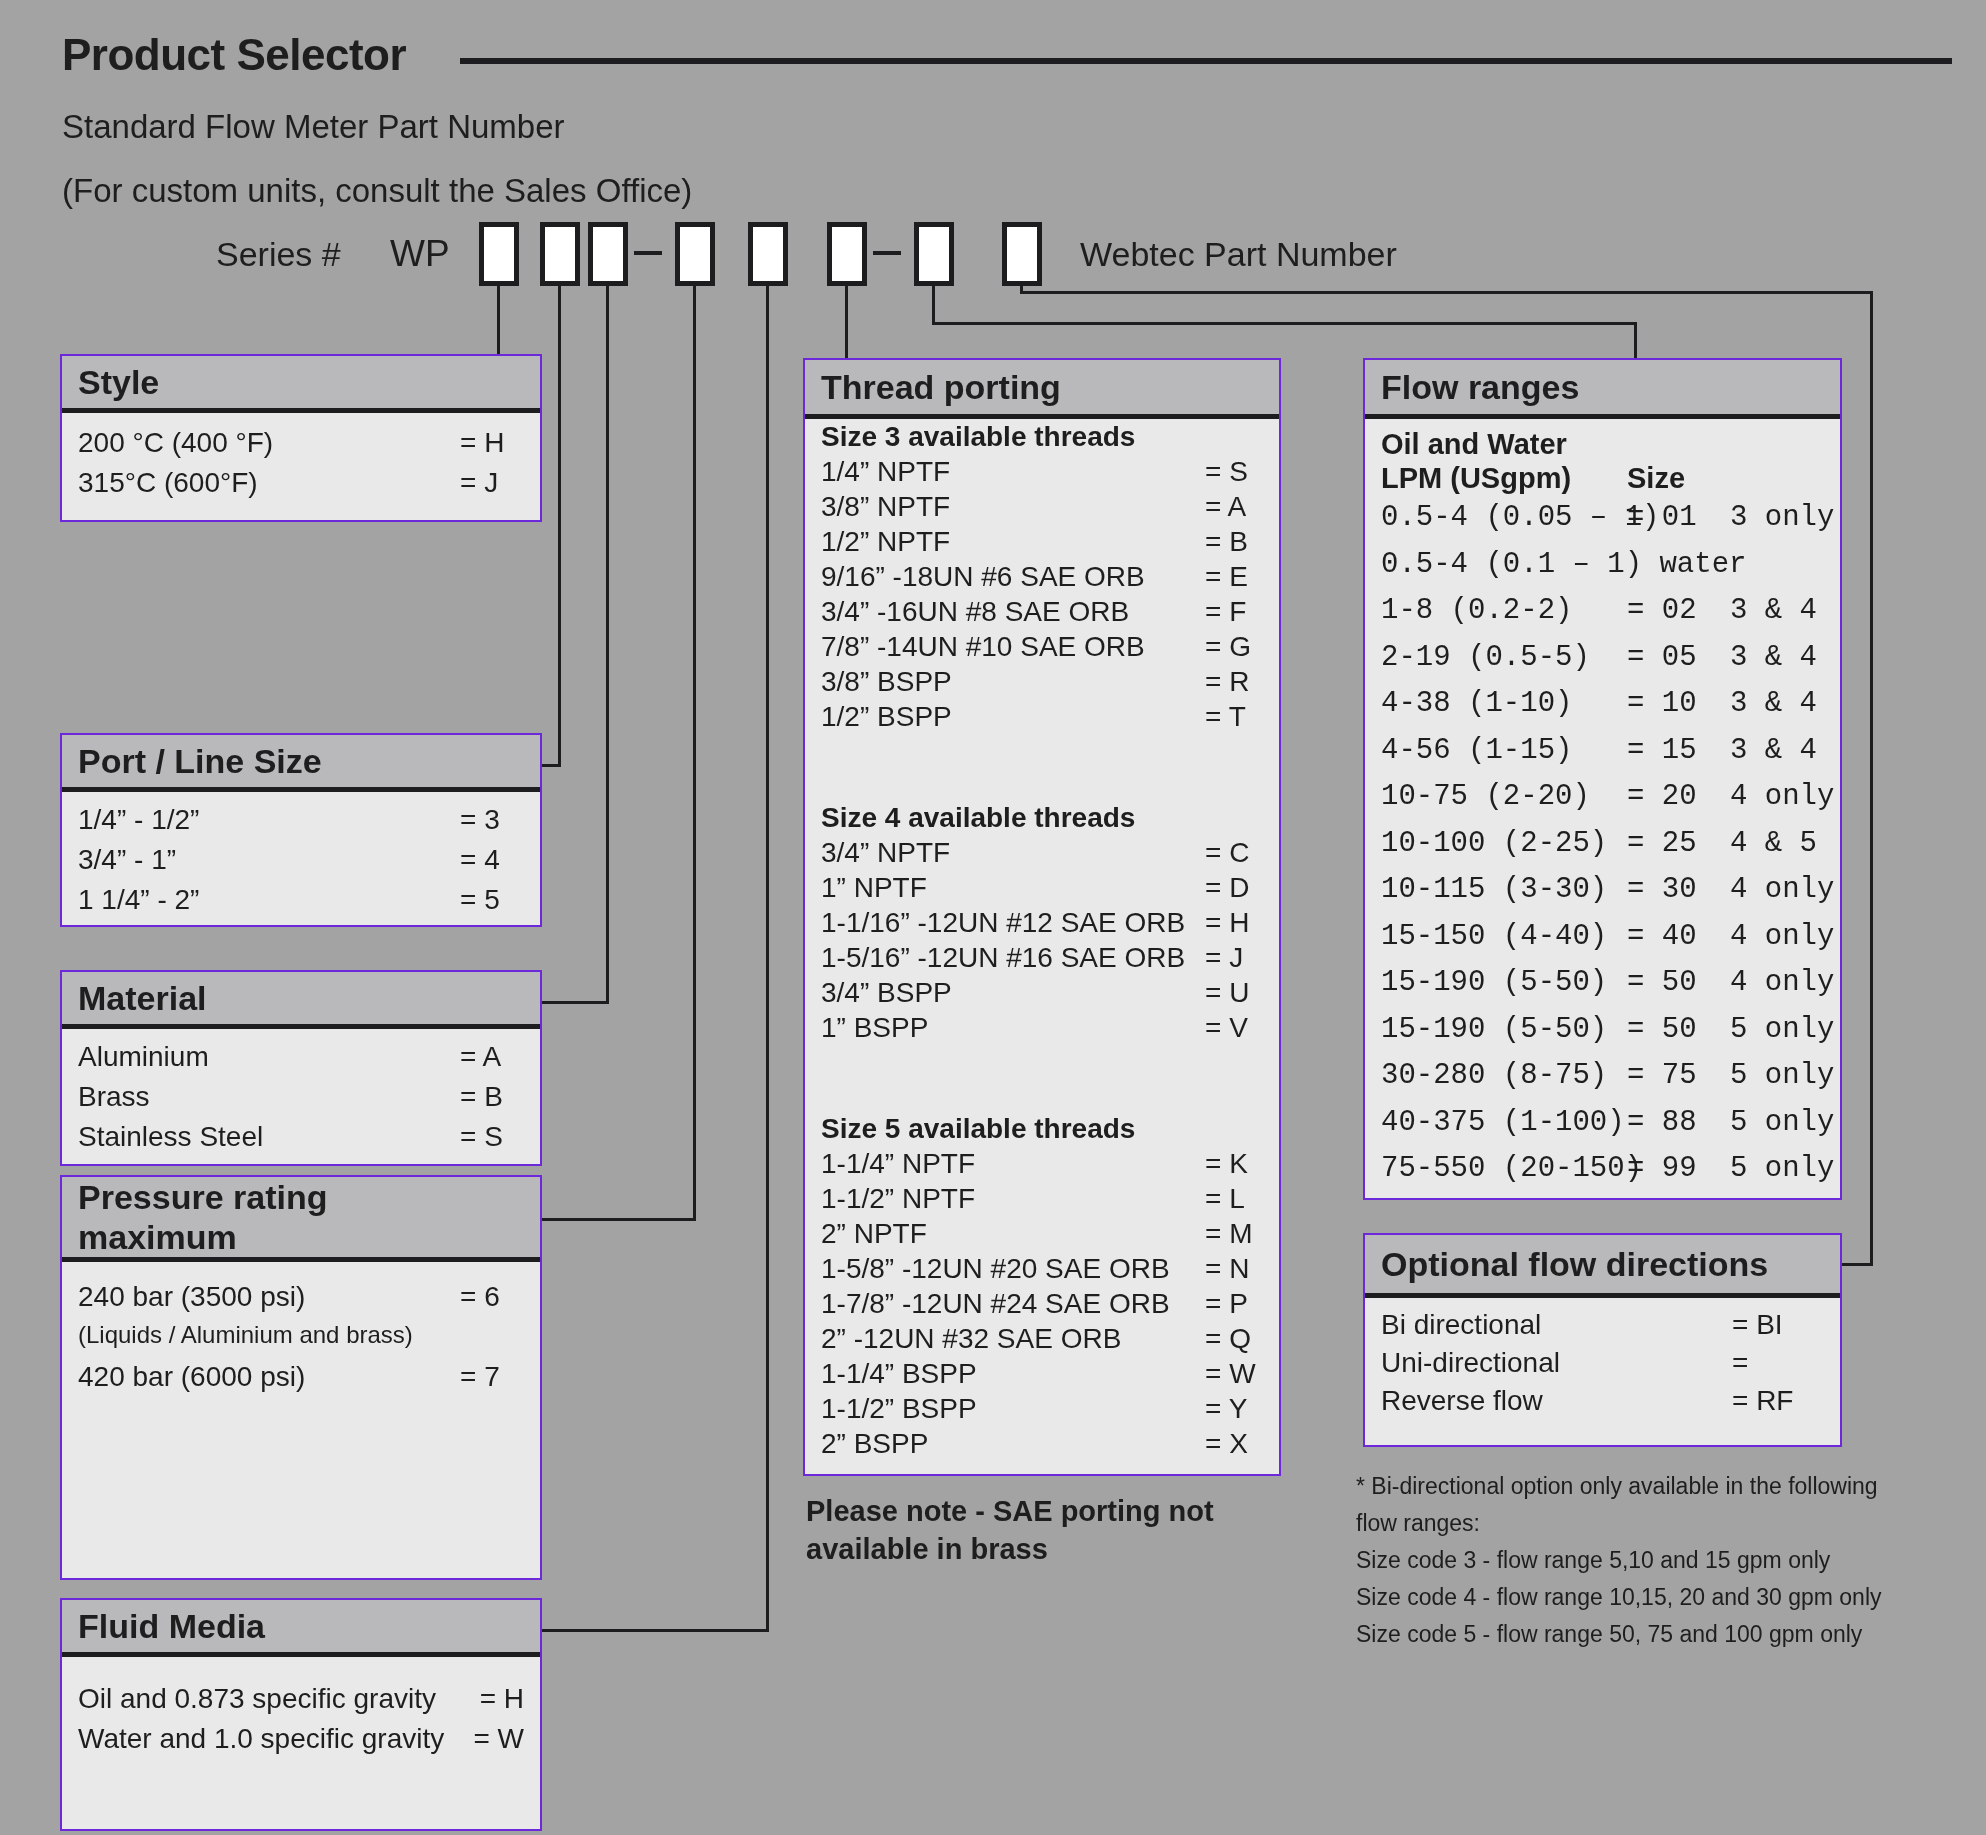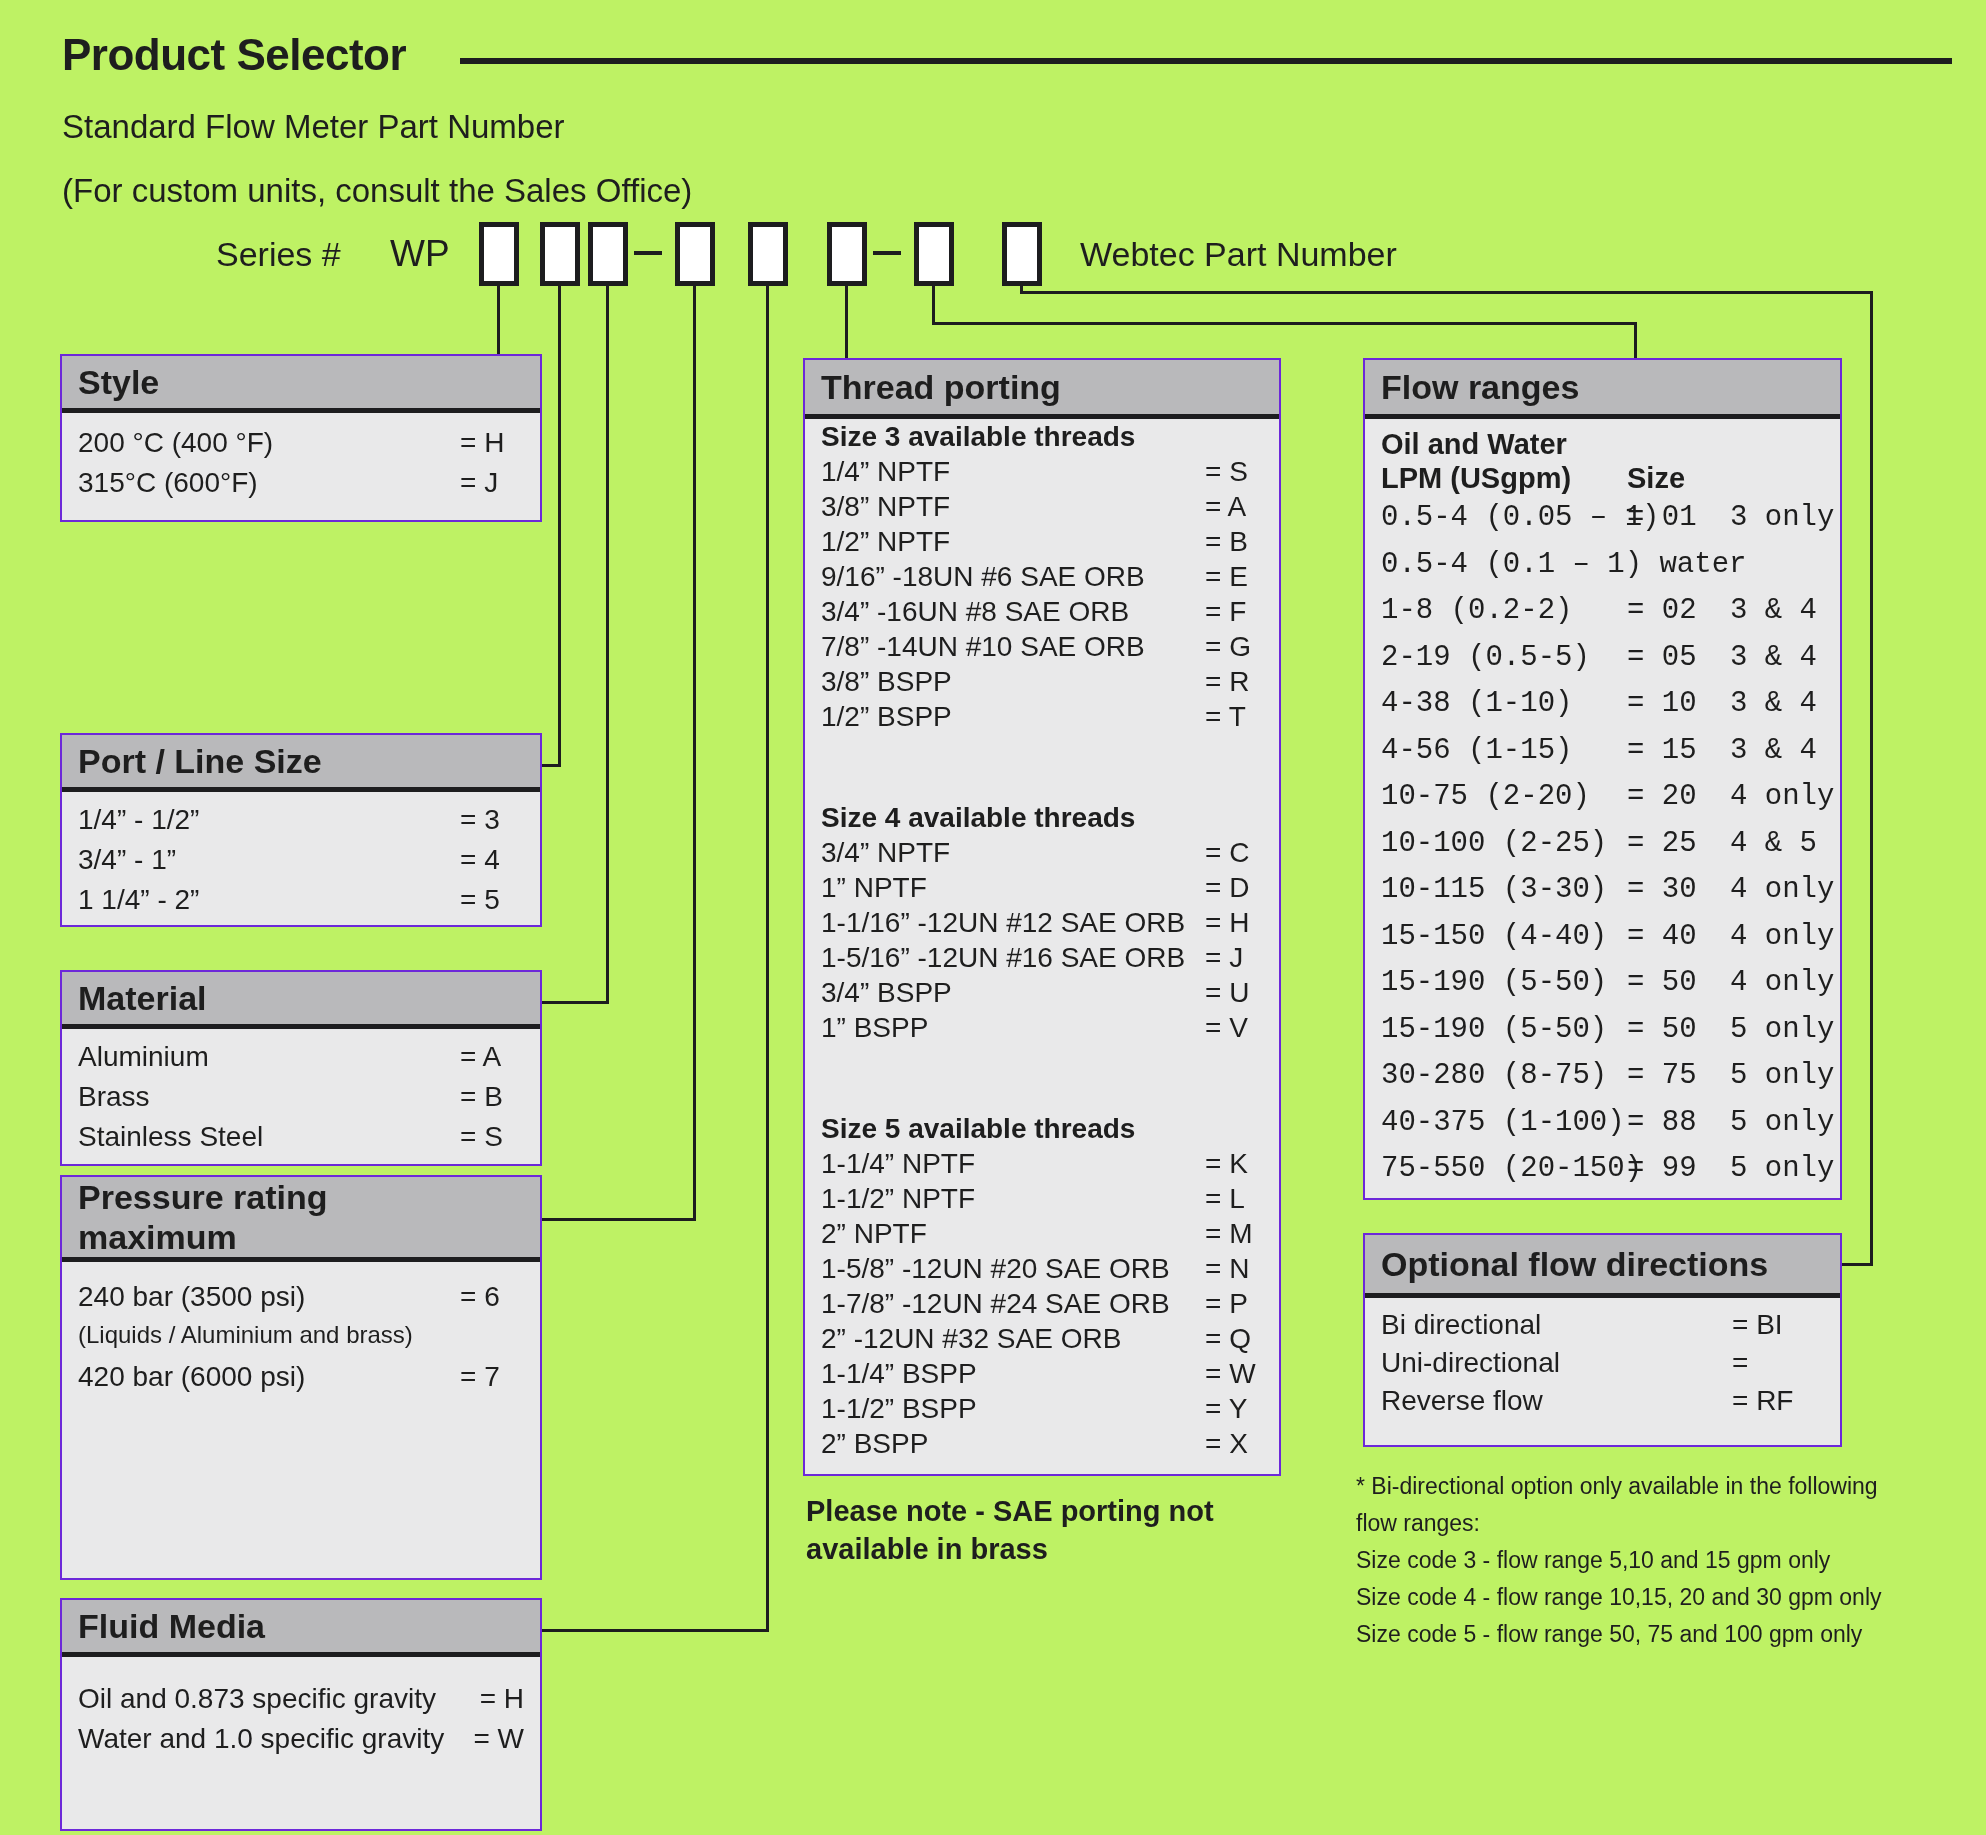--- a/index.html
+++ b/index.html
@@ -1,16 +1,16 @@
 <!DOCTYPE html>
 <html><head>
 <meta charset="utf-8">
 <style>
   html,body{margin:0;padding:0;background:#ffffff;}
-  .canvas{position:relative;width:1986px;height:1835px;background:#bef264;overflow:hidden;
+  .canvas{position:relative;width:1986px;height:1835px;background:#a3a3a3;overflow:hidden;
           font-family:"Liberation Sans","DejaVu Sans",sans-serif;color:#1e1e1e;}
   .abs{position:absolute;}
   .page-title{font-size:44px;font-weight:bold;letter-spacing:-0.5px;}
   .title-rule{background:#1d1d1f;height:6px;}
   .subtitle{font-size:33px;}
   .series-text{font-size:34px;height:64px;line-height:64px;}
   .series-wp{font-size:37px;height:64px;line-height:64px;}
   .pn-box{width:40px;height:64px;border:5px solid #1d1d1f;background:#ffffff;box-sizing:border-box;}
   .pn-dash{height:4px;background:#1d1d1f;}
   .line{background:#1d1d1f;}

